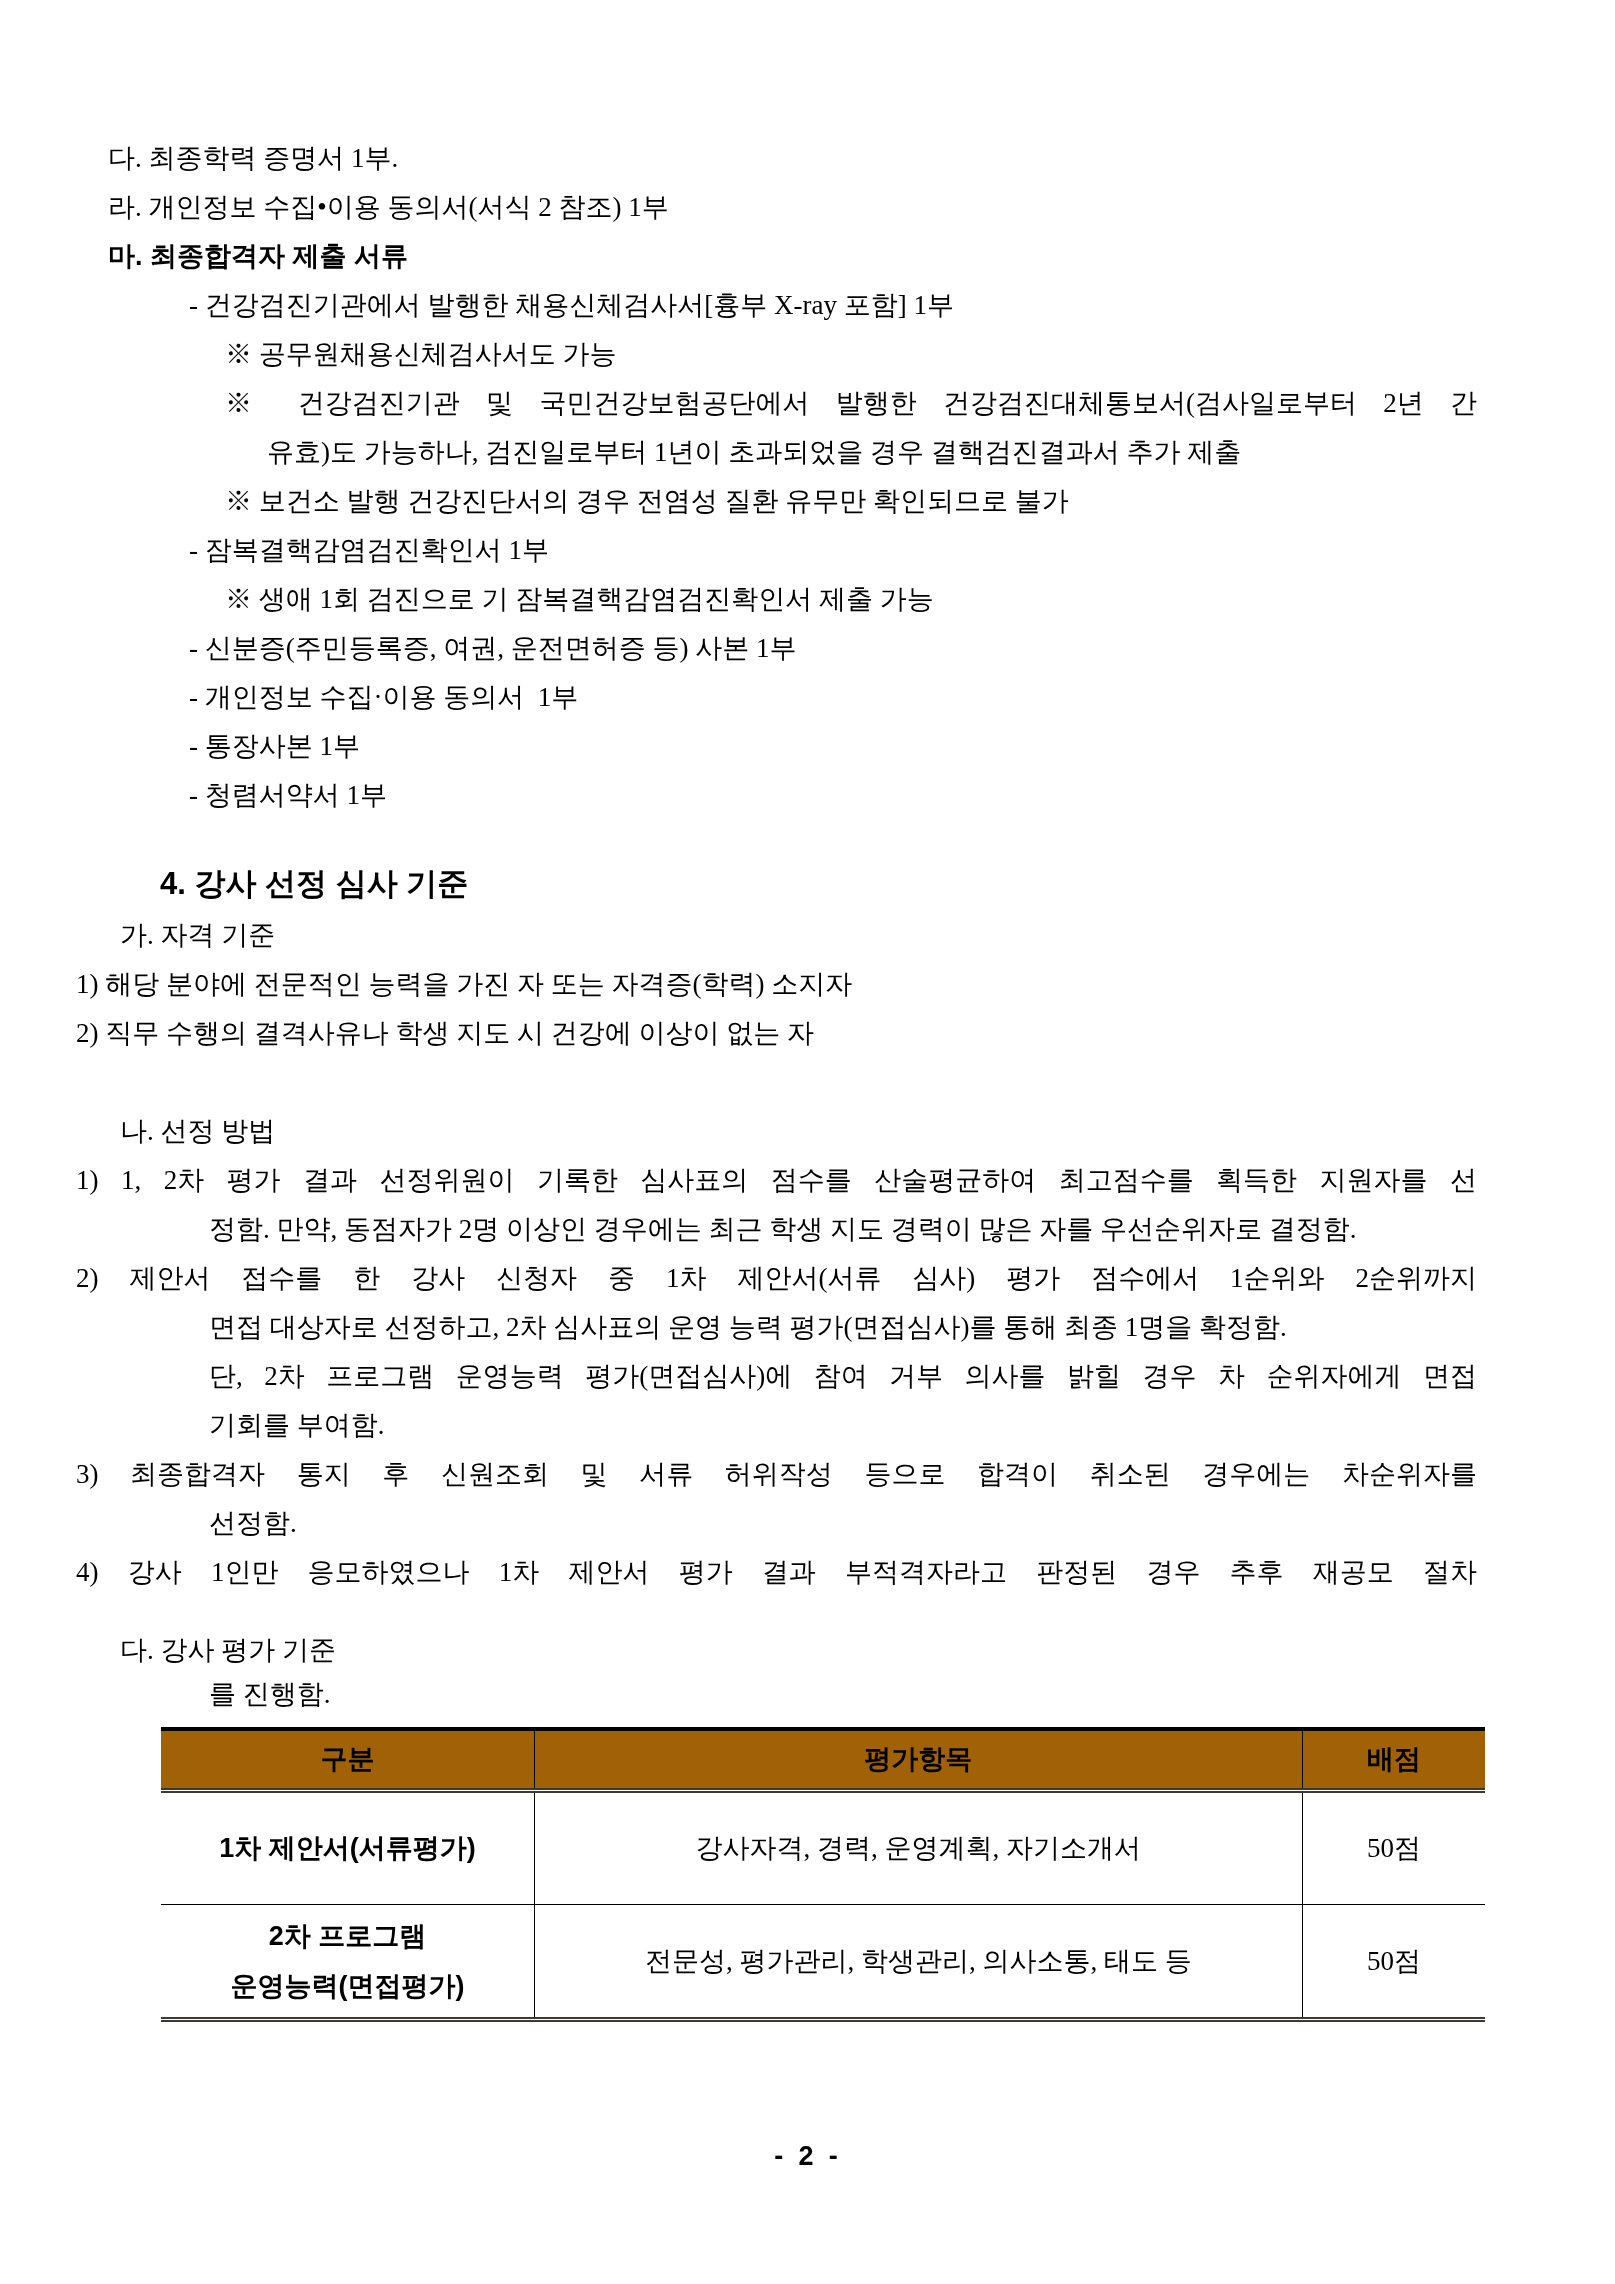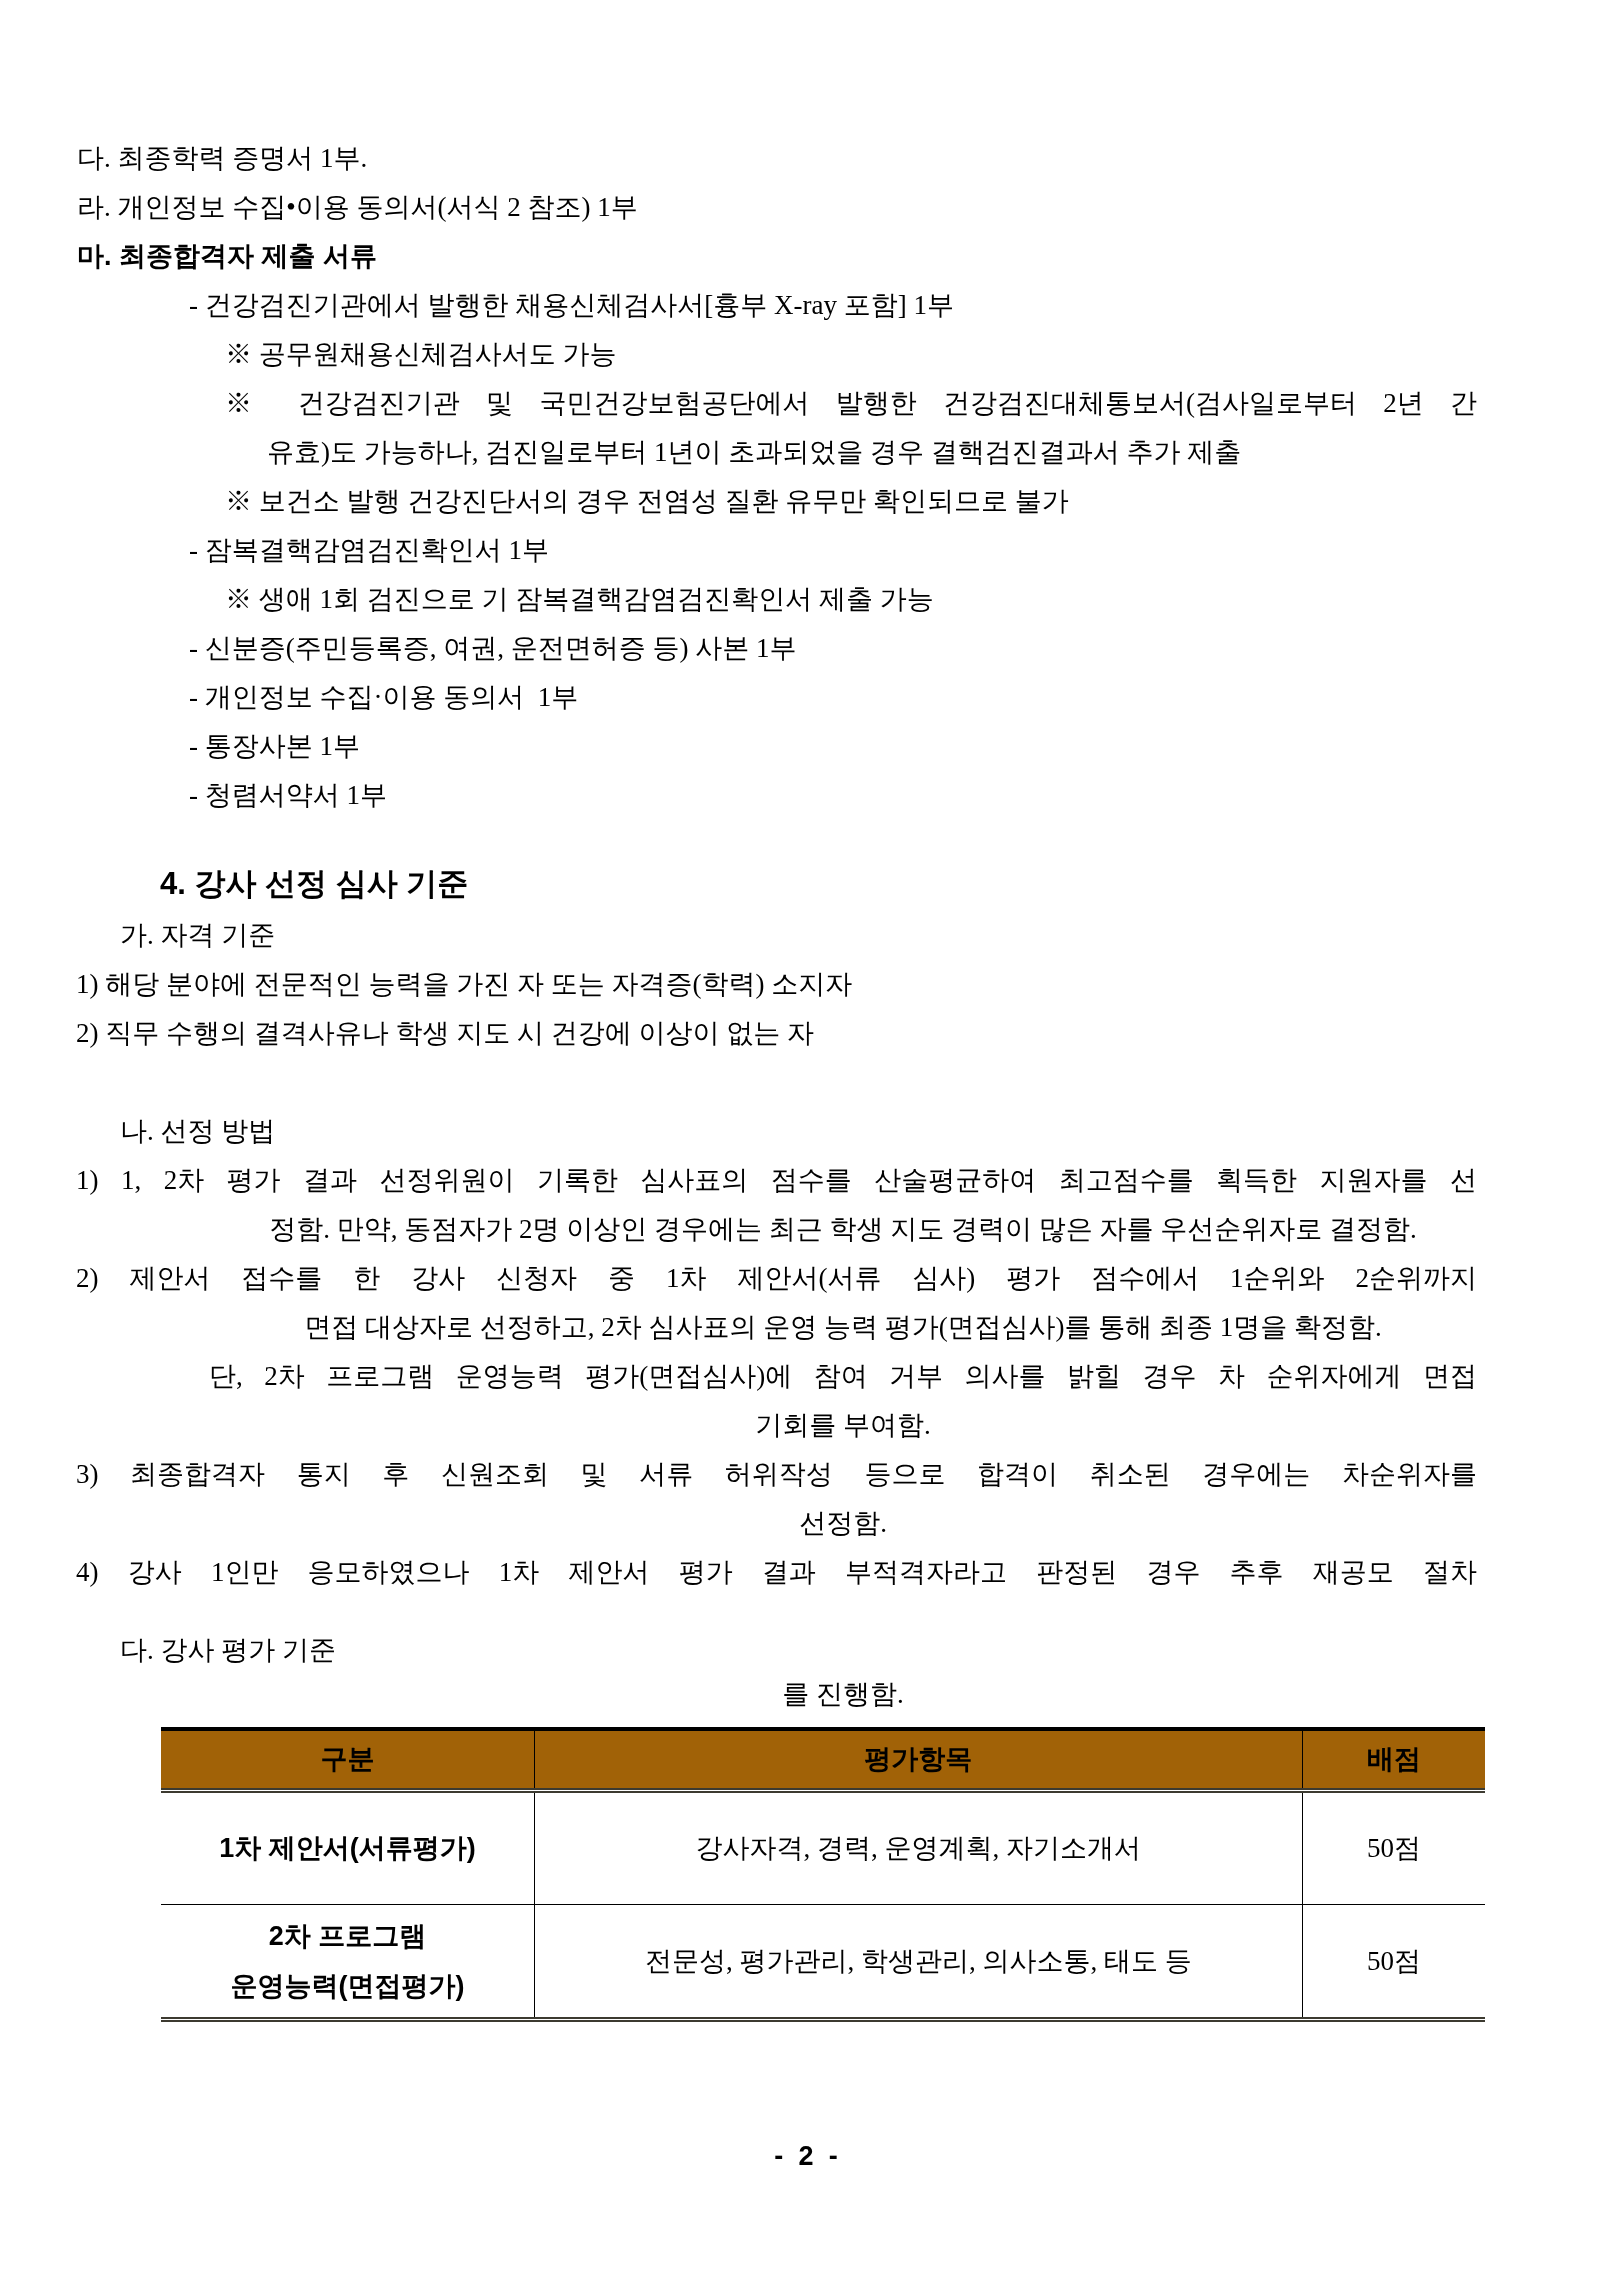--- a/index.html
+++ b/index.html
@@ -10,27 +10,27 @@
   }
   .page { position:absolute; left:0; top:0; width:1616px; height:2284px; }
 
   .line {
     font-size:27px; height:49px; line-height:49px;
     margin-right:139px; white-space:pre;
   }
   .justify {
     white-space:normal; text-align:justify; text-align-last:justify;
   }
-  .l0    { padding-left:77px; }
+  .l0    { padding-left:108px; }
   .ldash { padding-left:189px; }
   .lref  { padding-left:225px; }
   .lrefc { padding-left:267px; }
   .lsub  { padding-left:120px; }
   .lnum  { padding-left:76px; }
-  .lnumc { padding-left:209px;text-align:center; }
+  .lnumc { padding-left:209px; }
 
   .gothic-bold {
     font-family:"Liberation Sans","DejaVu Sans",sans-serif; font-weight:bold;
   }
 
   .block1 { padding-top:134px; }
 
   .sec-heading {
     margin-top:36px; padding-left:160px;
     font-size:31px; height:55px; line-height:55px;

